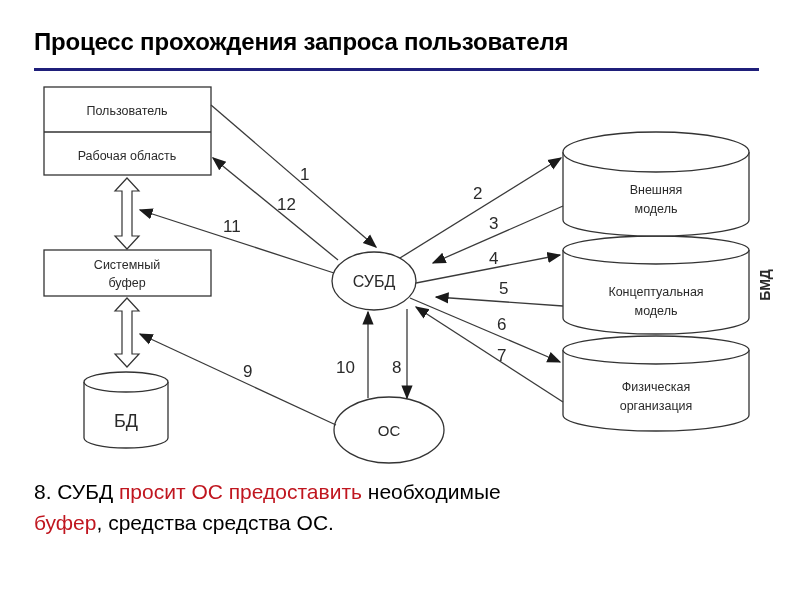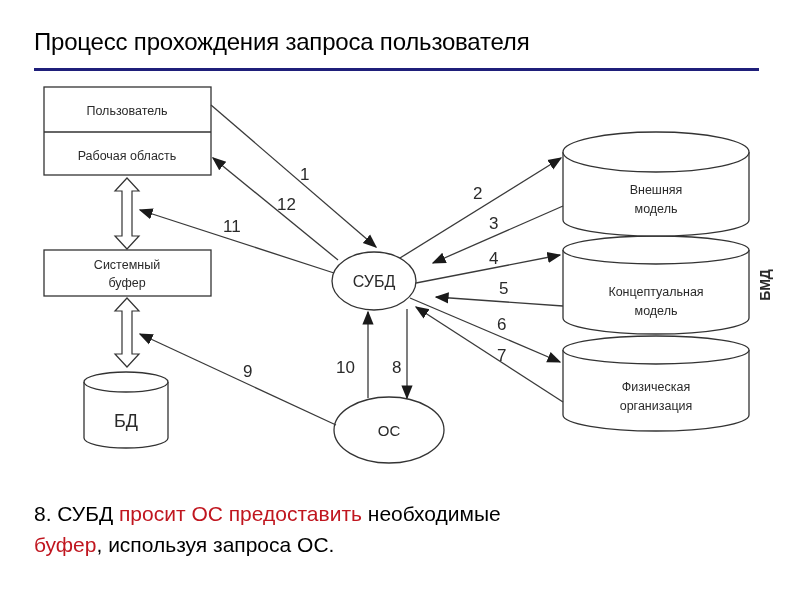--- a/index.html
+++ b/index.html
@@ -1,31 +1,31 @@
 <!DOCTYPE html>
 <html><head>
 <meta charset="utf-8">
 <style>
   html, body { margin: 0; padding: 0; background: #ffffff; }
   body { width: 800px; height: 600px; position: relative; overflow: hidden; font-family: "Liberation Sans", sans-serif; }
   .title {
     position: absolute; left: 34px; top: 28px;
     font-family: "Liberation Sans", sans-serif;
-    font-size: 24px; font-weight: normal; color: #000000; letter-spacing: -0.2px;
+    font-size: 24px; font-weight: bold; color: #000000; letter-spacing: -0.2px;
   }
   .title-rule {
     position: absolute; left: 34px; top: 68px; width: 725px; height: 3px;
     background: #1f1f7a;
   }
   svg.diagram { position: absolute; left: 0; top: 0; }
   svg text { font-family: "Liberation Sans", sans-serif; fill: #2a2a2a; }
   .lbl { font-size: 12.5px; }
   .num { font-size: 17px; }
   .caption {
-    position: absolute; left: 34px; top: 498px;
+    position: absolute; left: 34px; top: 476px;
     font-family: "Liberation Sans", sans-serif;
     font-size: 21px; line-height: 31px; color: #000;
   }
   .hl { color: #c0161f; }
 </style>
 </head>
 <body>
 
 <div class="title">Процесс прохождения запроса пользователя</div>
 <div class="title-rule"></div>
@@ -120,14 +120,14 @@
   <text class="num" x="497" y="361">7</text>
   <text class="num" x="392" y="373">8</text>
   <text class="num" x="243" y="377">9</text>
   <text class="num" x="336" y="373">10</text>
   <text class="num" x="223" y="232">11</text>
   <text class="num" x="277" y="210">12</text>
 </svg>
 
 <div class="caption">
   <span>8. СУБД </span><span class="hl">просит ОС предоставить</span><span> необходимые</span><br>
-  <span class="hl">буфер</span><span>, используя запроса ОС.</span>
+  <span class="hl">буфер</span><span>, средства средства ОС.</span>
 </div>
 
 </body></html>

